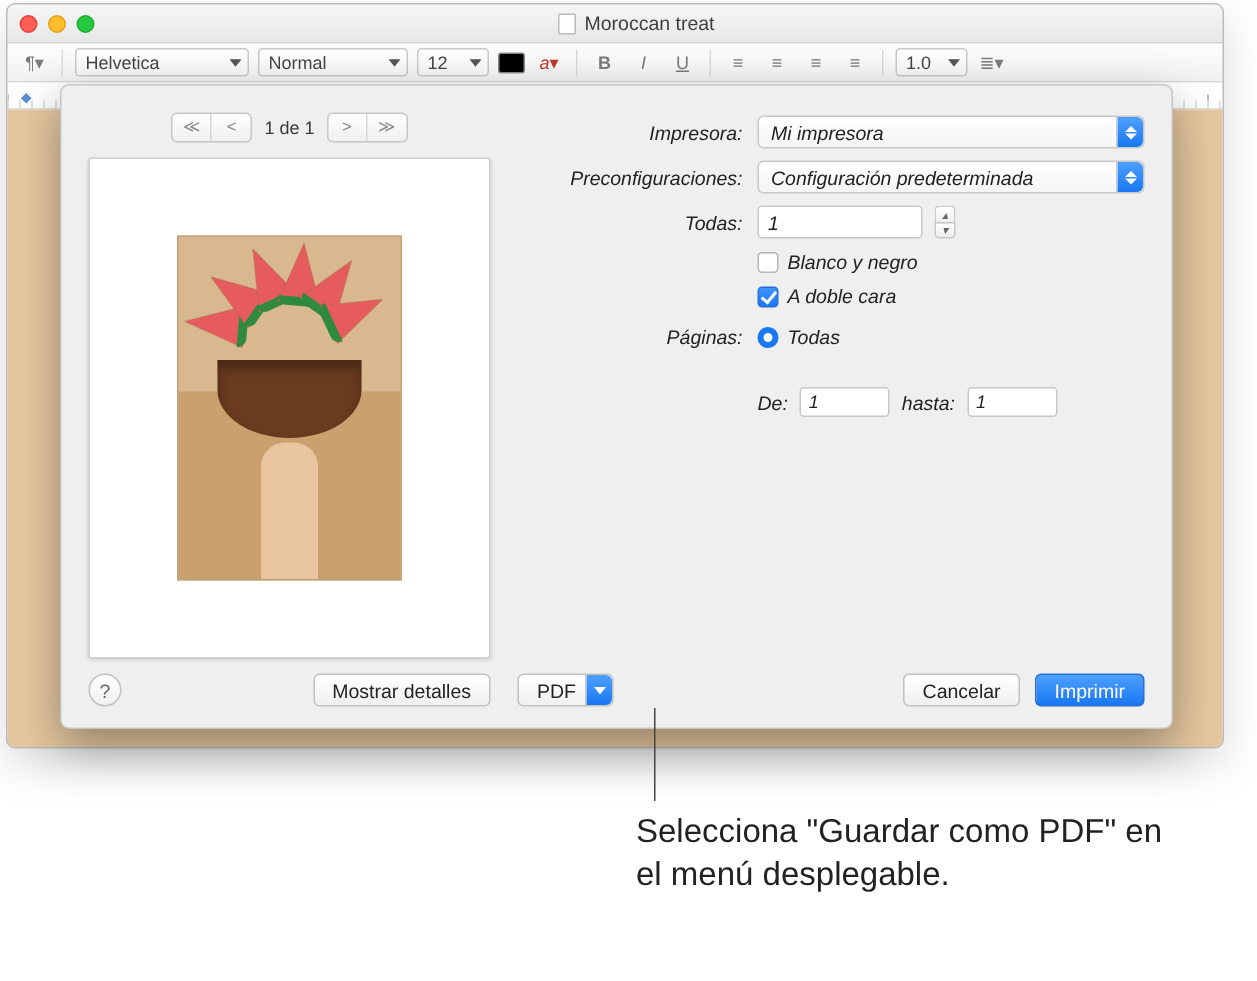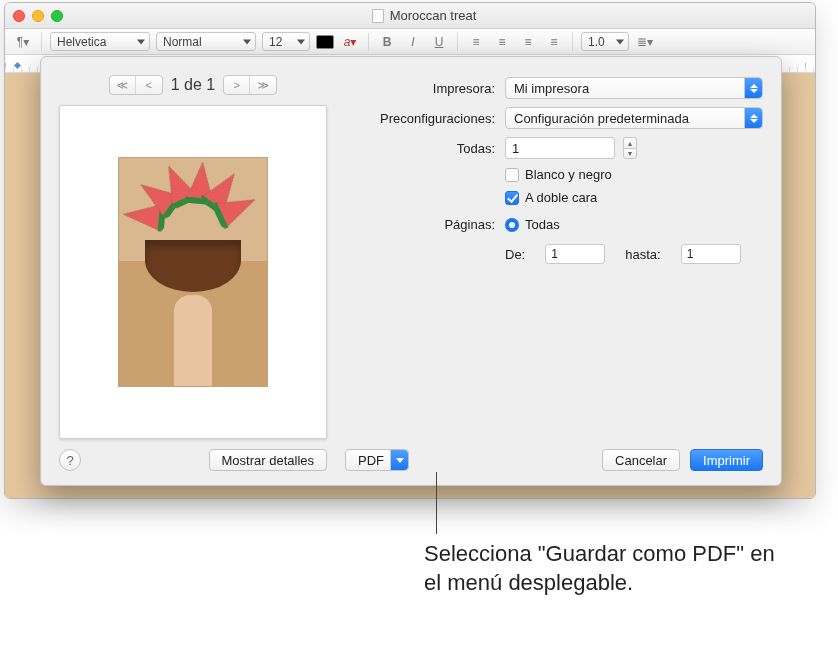--- a/index.html
+++ b/index.html
@@ -82,21 +82,21 @@
   }
   .sheet-body{display:flex; height:100%;}
   .preview-col{width:300px; padding:18px 14px 14px 18px; display:flex; flex-direction:column; gap:10px;}
   .pager{display:flex; align-items:center; justify-content:center; gap:8px;}
   .segbtn{
     display:inline-flex; height:20px; border:1px solid #c7c7c7; border-radius:4px; overflow:hidden;
     background:linear-gradient(#ffffff,#f0f0f0);
   }
   .segbtn span{width:26px;text-align:center;line-height:18px;font-size:11px;color:#8a8a8a;border-right:1px solid #d7d7d7;}
   .segbtn span:last-child{border-right:none;}
-  .pagecount{font-size:16px;color:#3a3a3a;}
+  .pagecount{font-size:12px;color:#3a3a3a;}
   .preview-page{
     flex:1; background:#fff; border:1px solid #cfcfcf; border-radius:2px;
     box-shadow:0 1px 3px rgba(0,0,0,.15);
     display:flex; align-items:center; justify-content:center; padding:20px;
   }
   .photo{
     width:150px;height:230px;background:#d9b890;border:1px solid #c3a178;position:relative;overflow:hidden;
   }
   .photo .ground{position:absolute;left:0;right:0;top:45%;bottom:0;background:#caa06f;}
   .photo .bowl{
@@ -130,21 +130,21 @@
   .macbtn{
     height:22px;padding:0 12px;border:1px solid #c2c2c2;border-radius:4px;
     background:linear-gradient(#ffffff,#f0f0f0);font-size:13px;color:#222;
     display:inline-flex;align-items:center;justify-content:center;
   }
   .macbtn.primary{
     background:linear-gradient(#4ea0ff,#1877f2);color:#fff;border-color:#2b6fd4;
   }
   
   .form-col{flex:1;padding:20px 18px 14px 4px;display:flex;flex-direction:column;}
-  .form-rows{display:flex;flex-direction:column;gap:8px;}
+  .form-rows{display:flex;flex-direction:column;gap:8px;font-style:italic;}
   .row{display:flex;align-items:center;gap:10px;}
   .row label{width:150px;text-align:right;color:#222;}
   .maccombo{
     position:relative;flex:1;height:22px;border:1px solid #c8c8c8;border-radius:4px;
     background:linear-gradient(#ffffff,#f5f5f5);padding:0 22px 0 8px;display:flex;align-items:center;font-size:13px;
   }
   .maccombo .end{
     position:absolute;right:0;top:0;bottom:0;width:18px;border-left:1px solid #c9c9c9;border-radius:0 4px 4px 0;
     background:linear-gradient(#4ea0ff,#1877f2);display:flex;flex-direction:column;align-items:center;justify-content:center;gap:1px;
   }
@@ -158,21 +158,21 @@
   .stepper span{width:14px;height:11px;border:1px solid #c8c8c8;background:linear-gradient(#fff,#eee);font-size:8px;display:flex;align-items:center;justify-content:center;color:#666;}
   .stepper span:first-child{border-radius:3px 3px 0 0;border-bottom:none;}
   .stepper span:last-child{border-radius:0 0 3px 3px;}
   .chk{display:flex;align-items:center;gap:6px;}
   .chkbox{width:14px;height:14px;border:1px solid #b6b6b6;border-radius:3px;background:#fff;display:flex;align-items:center;justify-content:center;}
   .chkbox.on{background:linear-gradient(#3d95ff,#1877f2);border-color:#2b6fd4;}
   .chkbox.on::after{content:"";width:4px;height:8px;border:solid #fff;border-width:0 2px 2px 0;transform:rotate(40deg) translateY(-1px);}
   .radio{width:14px;height:14px;border:1px solid #b6b6b6;border-radius:50%;background:#fff;display:flex;align-items:center;justify-content:center;}
   .radio.on{border:4px solid #1877f2;}
   .smallfield{width:60px;height:20px;border:1px solid #c8c8c8;border-radius:3px;background:#fff;padding:0 5px;display:flex;align-items:center;font-size:12px;}
-  .pages-sub{display:flex;align-items:center;gap:20px;margin-left:160px;margin-top:4px;font-size:13px;}
+  .pages-sub{display:flex;align-items:center;gap:8px;margin-left:160px;margin-top:18px;font-size:13px;}
   .sheet-footer{margin-top:auto;display:flex;align-items:center;gap:10px;padding-top:10px;}
   .pdfbtn{
     position:relative;height:22px;padding:0 24px 0 12px;border:1px solid #c2c2c2;border-radius:4px;
     background:linear-gradient(#ffffff,#f0f0f0);font-size:13px;color:#222;display:inline-flex;align-items:center;
   }
   .pdfbtn .cap{
     position:absolute;right:0;top:0;bottom:0;width:18px;border-left:1px solid #c9c9c9;border-radius:0 4px 4px 0;
     background:linear-gradient(#4ea0ff,#1877f2);display:flex;align-items:center;justify-content:center;
   }
   .pdfbtn .cap .d{width:0;height:0;border-left:4px solid transparent;border-right:4px solid transparent;border-top:5px solid #fff;}
@@ -196,21 +196,21 @@
     <div class="title">
       <span class="doc-icon"></span>
       <span>Moroccan treat</span>
     </div>
     <div style="width:54px"></div>
   </div>
 
   <div class="toolbar">
     <div class="toolbtn">¶▾</div>
     <div class="tool-sep"></div>
-    <div class="sel" style="width:100px">
+    <div class="sel" style="width:116px">
       <span>Helvetica</span>
         <span class="chev"></span>
     </div>
     <div class="sel" style="width:100px">
       <span>Normal</span>
         <span class="chev"></span>
     </div>
     <div class="sel numsel">
       <span>12</span>
         <span class="chev"></span>

